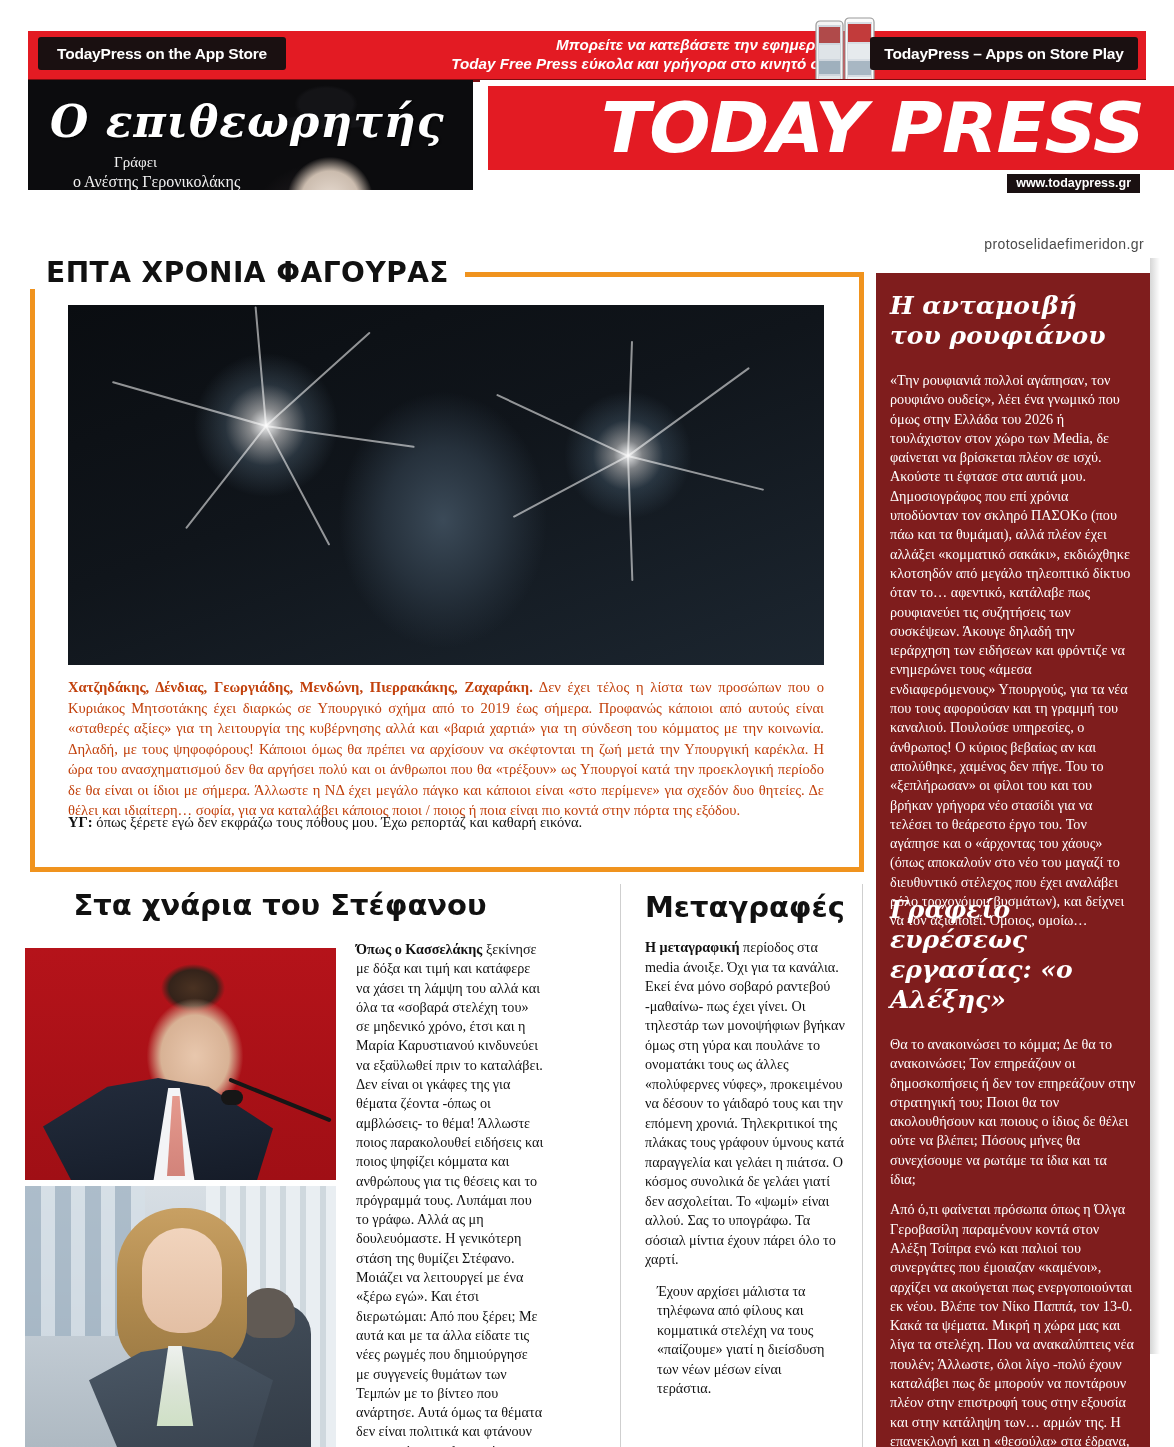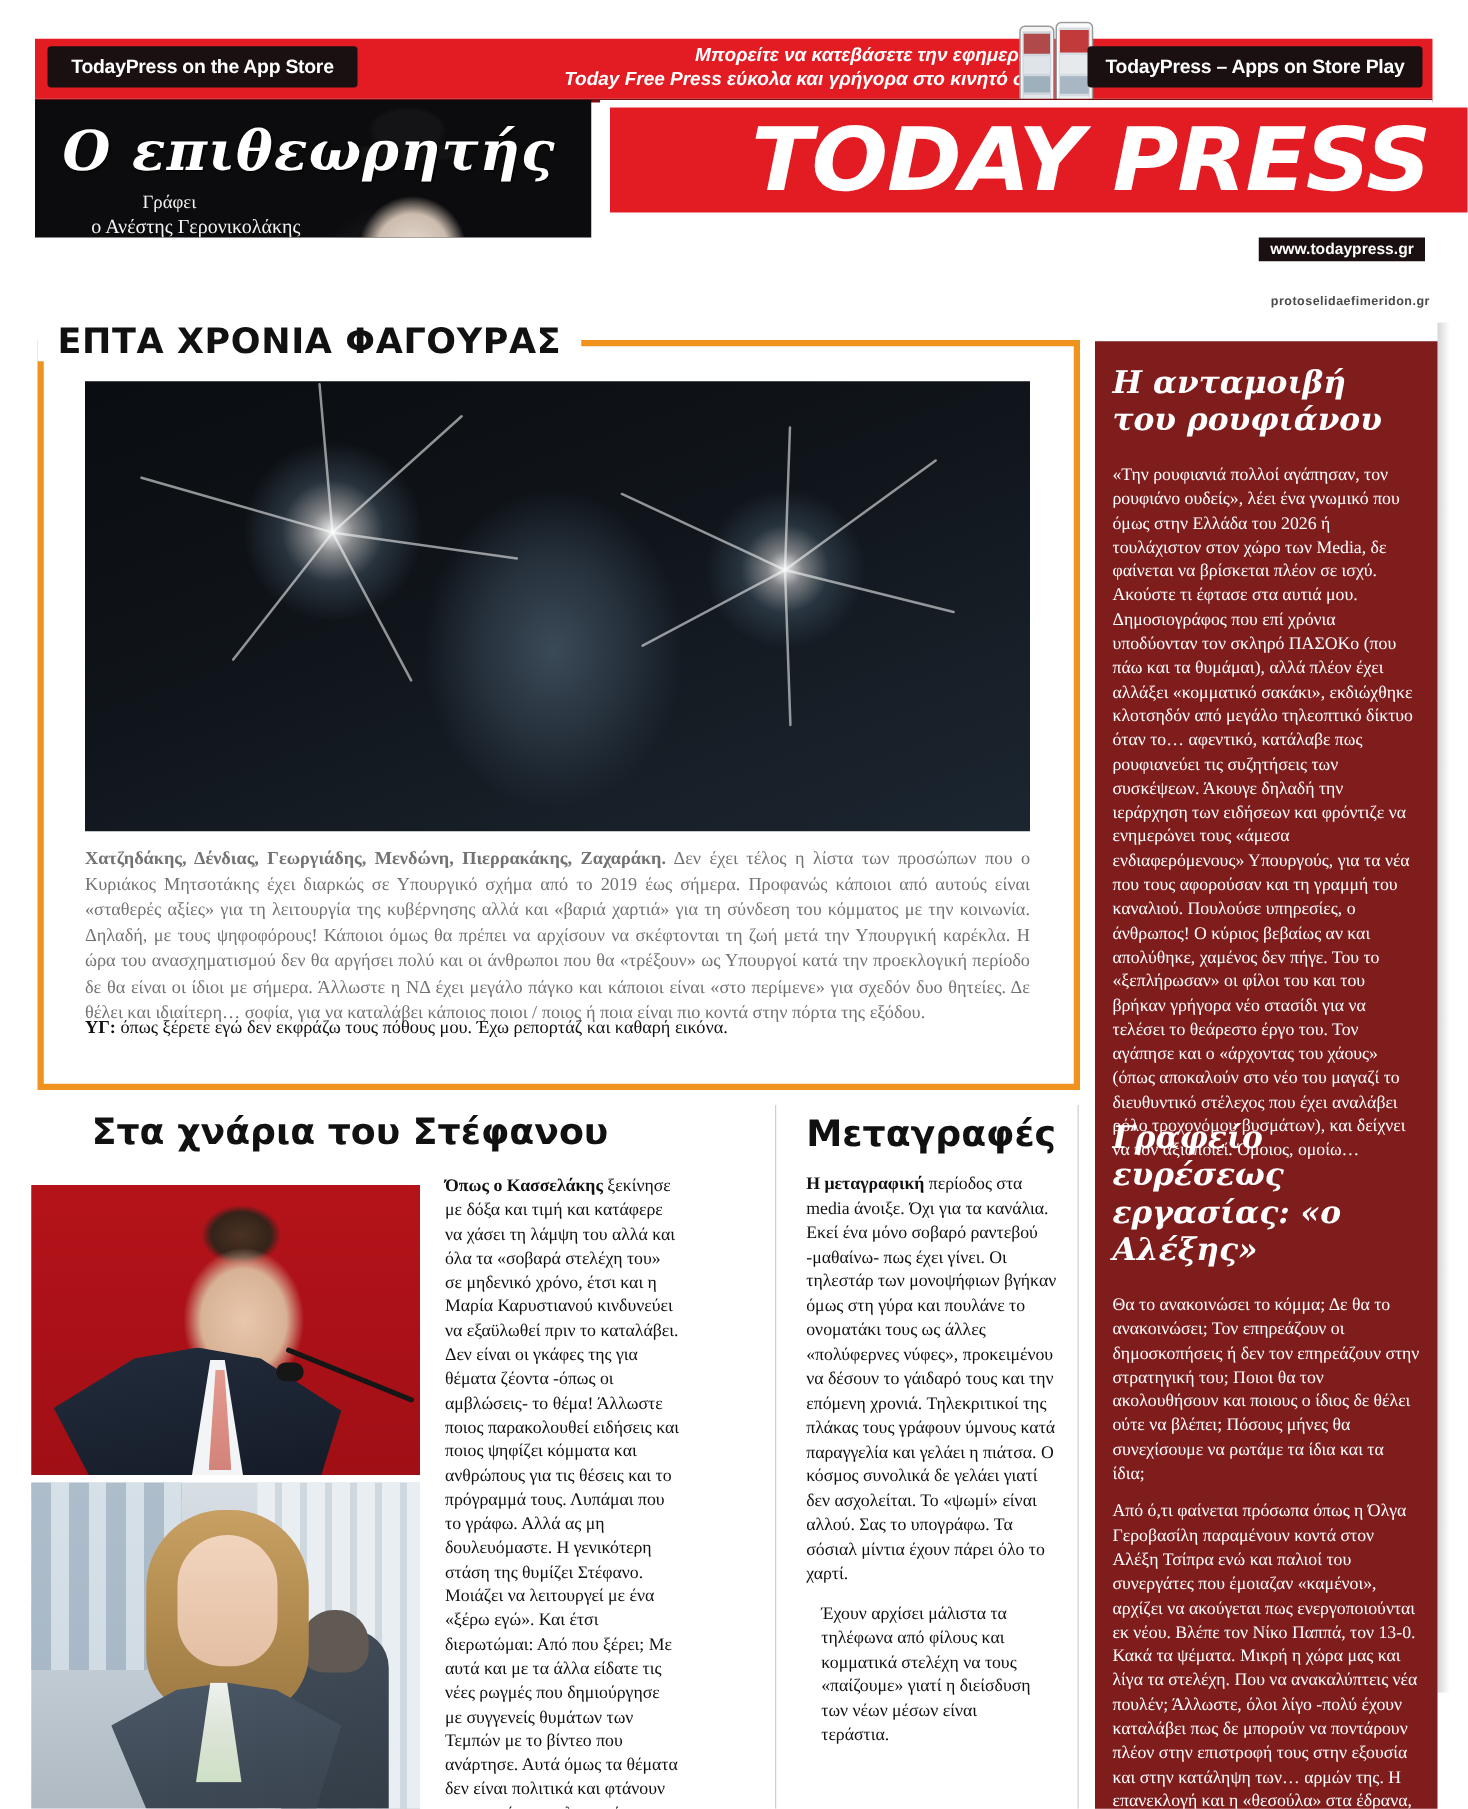--- a/index.html
+++ b/index.html
@@ -85,26 +85,26 @@
   .mh-logo span{
     color:#ffffff;font-family:"DejaVu Sans",sans-serif;
     font-weight:bold;font-size:70px;line-height:70px;
     letter-spacing:-1px;white-space:nowrap;
     transform:scaleX(1.03);
   }
   .mh-url{
     position:absolute;right:6px;top:94px;
     background:#1a1011;color:#ffffff;
     font-family:"Liberation Sans",sans-serif;font-weight:bold;
-    font-size:12.5px;padding:2px 9px 3px 9px;white-space:nowrap;margin-top:16px;
+    font-size:12.5px;padding:2px 9px 3px 9px;white-space:nowrap;
   }
   .site-credit{
     position:absolute;right:30px;top:236px;
     color:#4a4a4a;font-family:"Liberation Sans",sans-serif;
-    font-weight:bold;font-size:10px;letter-spacing:0.4px;white-space:nowrap;
+    font-weight:normal;font-size:14px;letter-spacing:0.4px;white-space:nowrap;
   }
   
   .lead-frame{
     position:absolute;left:30px;top:272px;width:824px;height:590px;
     border:5px solid #f0931e;background:#ffffff;
   }
   .lead-kicker-wrap{
     position:absolute;left:30px;top:255px;width:824px;height:34px;
     display:flex;align-items:center;justify-content:flex-start;
     pointer-events:none;
@@ -123,21 +123,21 @@
       linear-gradient(160deg,#0a0d11 0%,#10151b 45%,#1c2630 100%);
     overflow:hidden;
   }
   .lead-photo .ray{
     position:absolute;background:rgba(255,255,255,0.55);
     transform-origin:0 50%;height:2px;border-radius:2px;
   }
   .lead-caption{
     position:absolute;left:33px;top:400px;width:756px;
     font-family:"Liberation Serif",serif;font-size:14.6px;line-height:20.5px;
-    color:#737373;text-align:justify;
+    color:#c2410c;text-align:justify;
   }
   .lead-caption b{font-weight:bold;}
   .lead-ps{
     position:absolute;left:33px;top:535px;width:756px;
     font-family:"Liberation Serif",serif;font-size:14.6px;line-height:20px;color:#111111;
   }
   .lead-ps b{font-weight:bold;}
   
   .sec2-head{
     position:absolute;left:30px;top:888px;width:500px;

